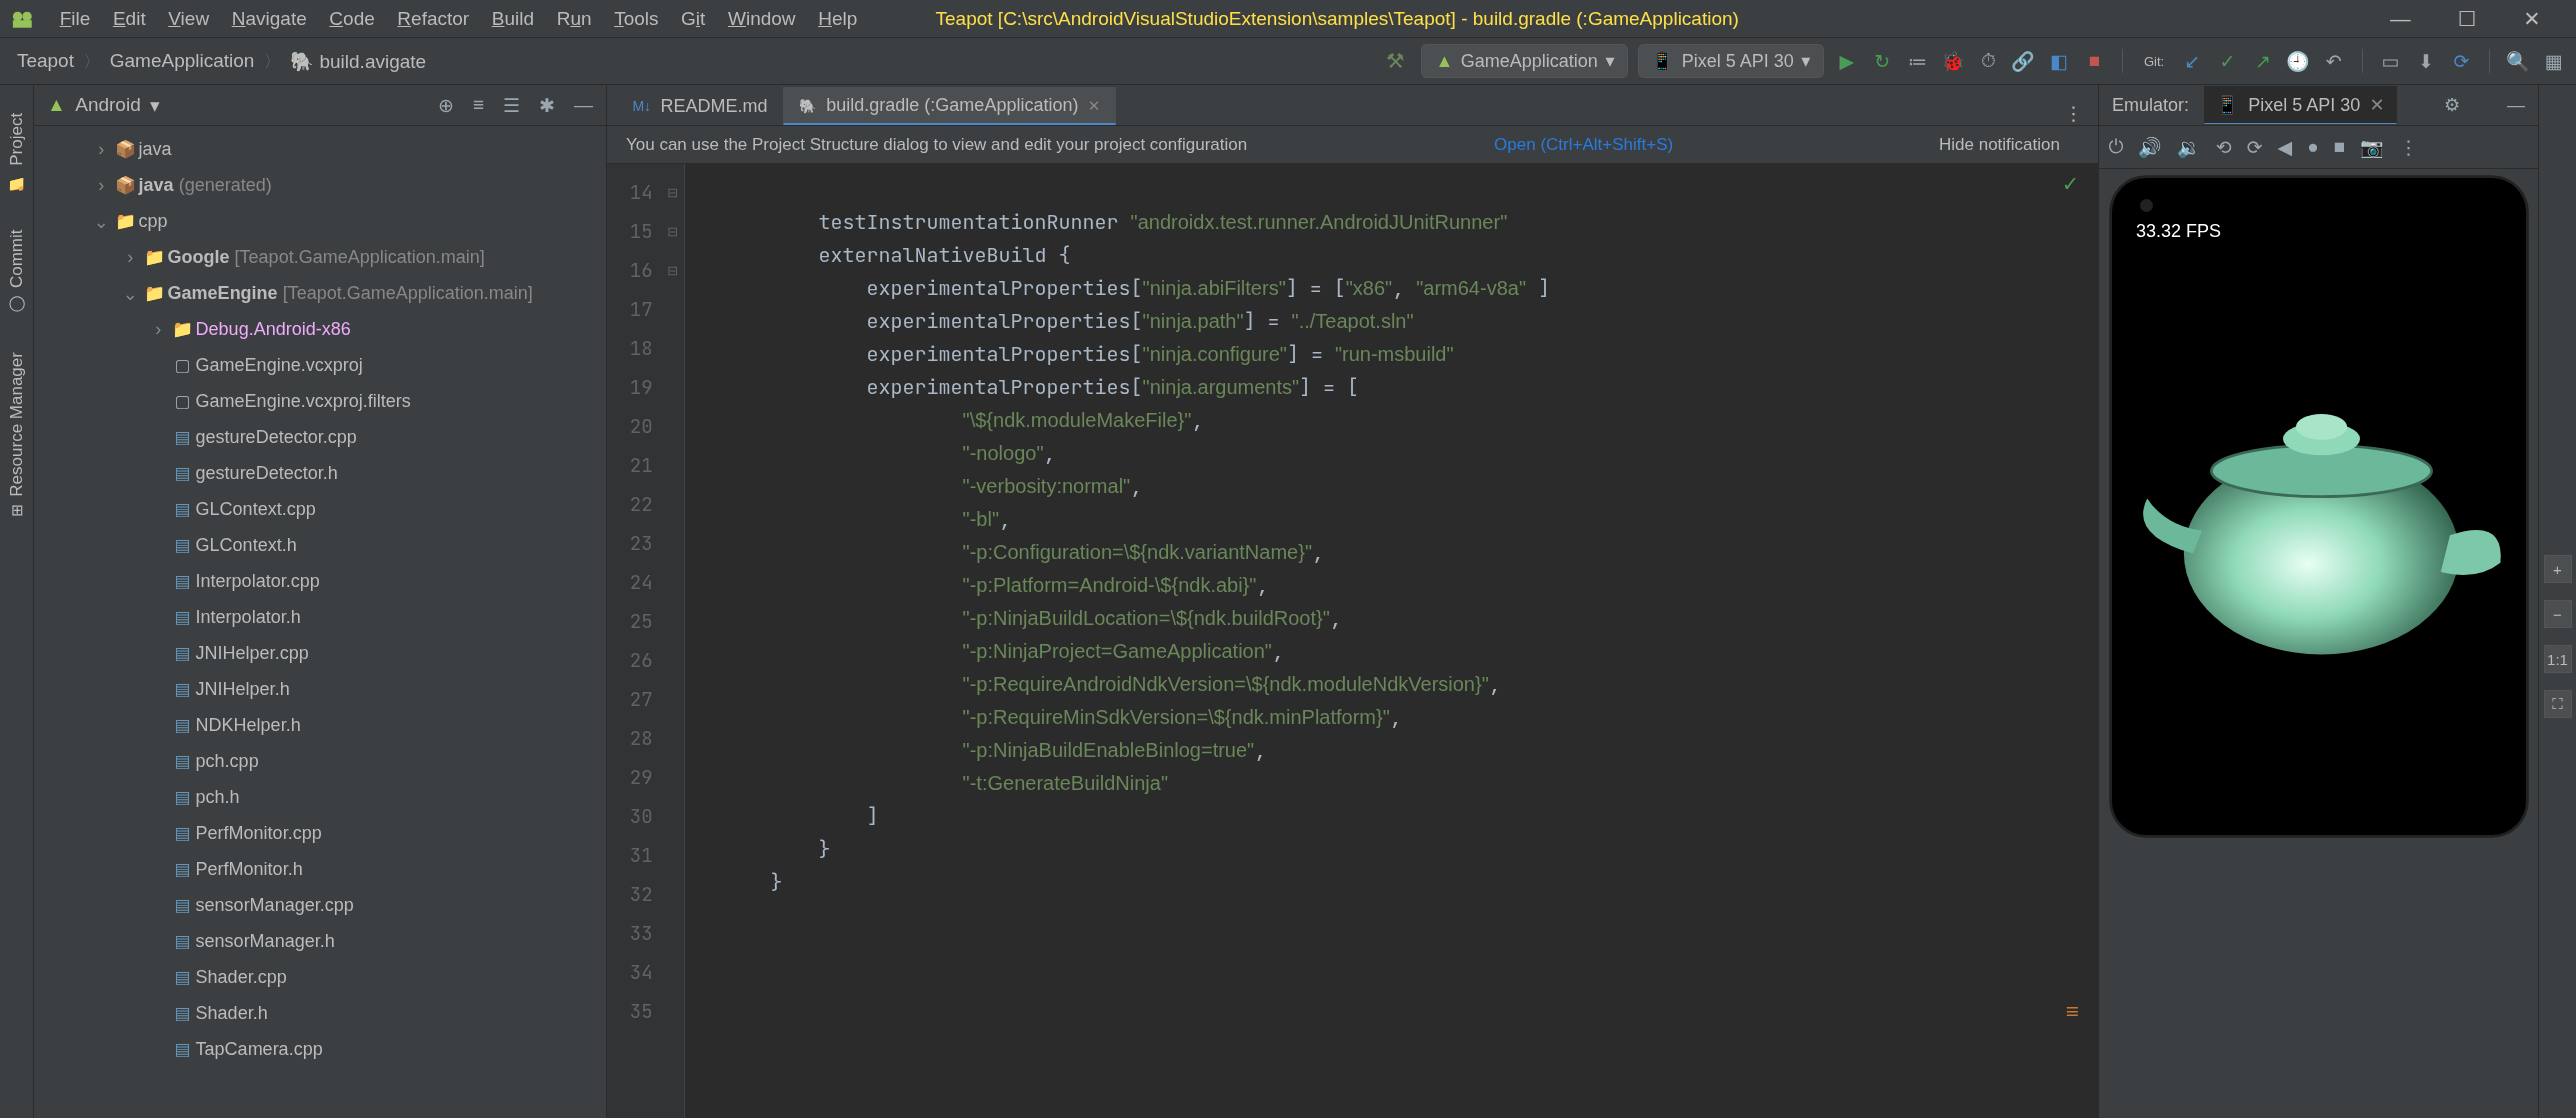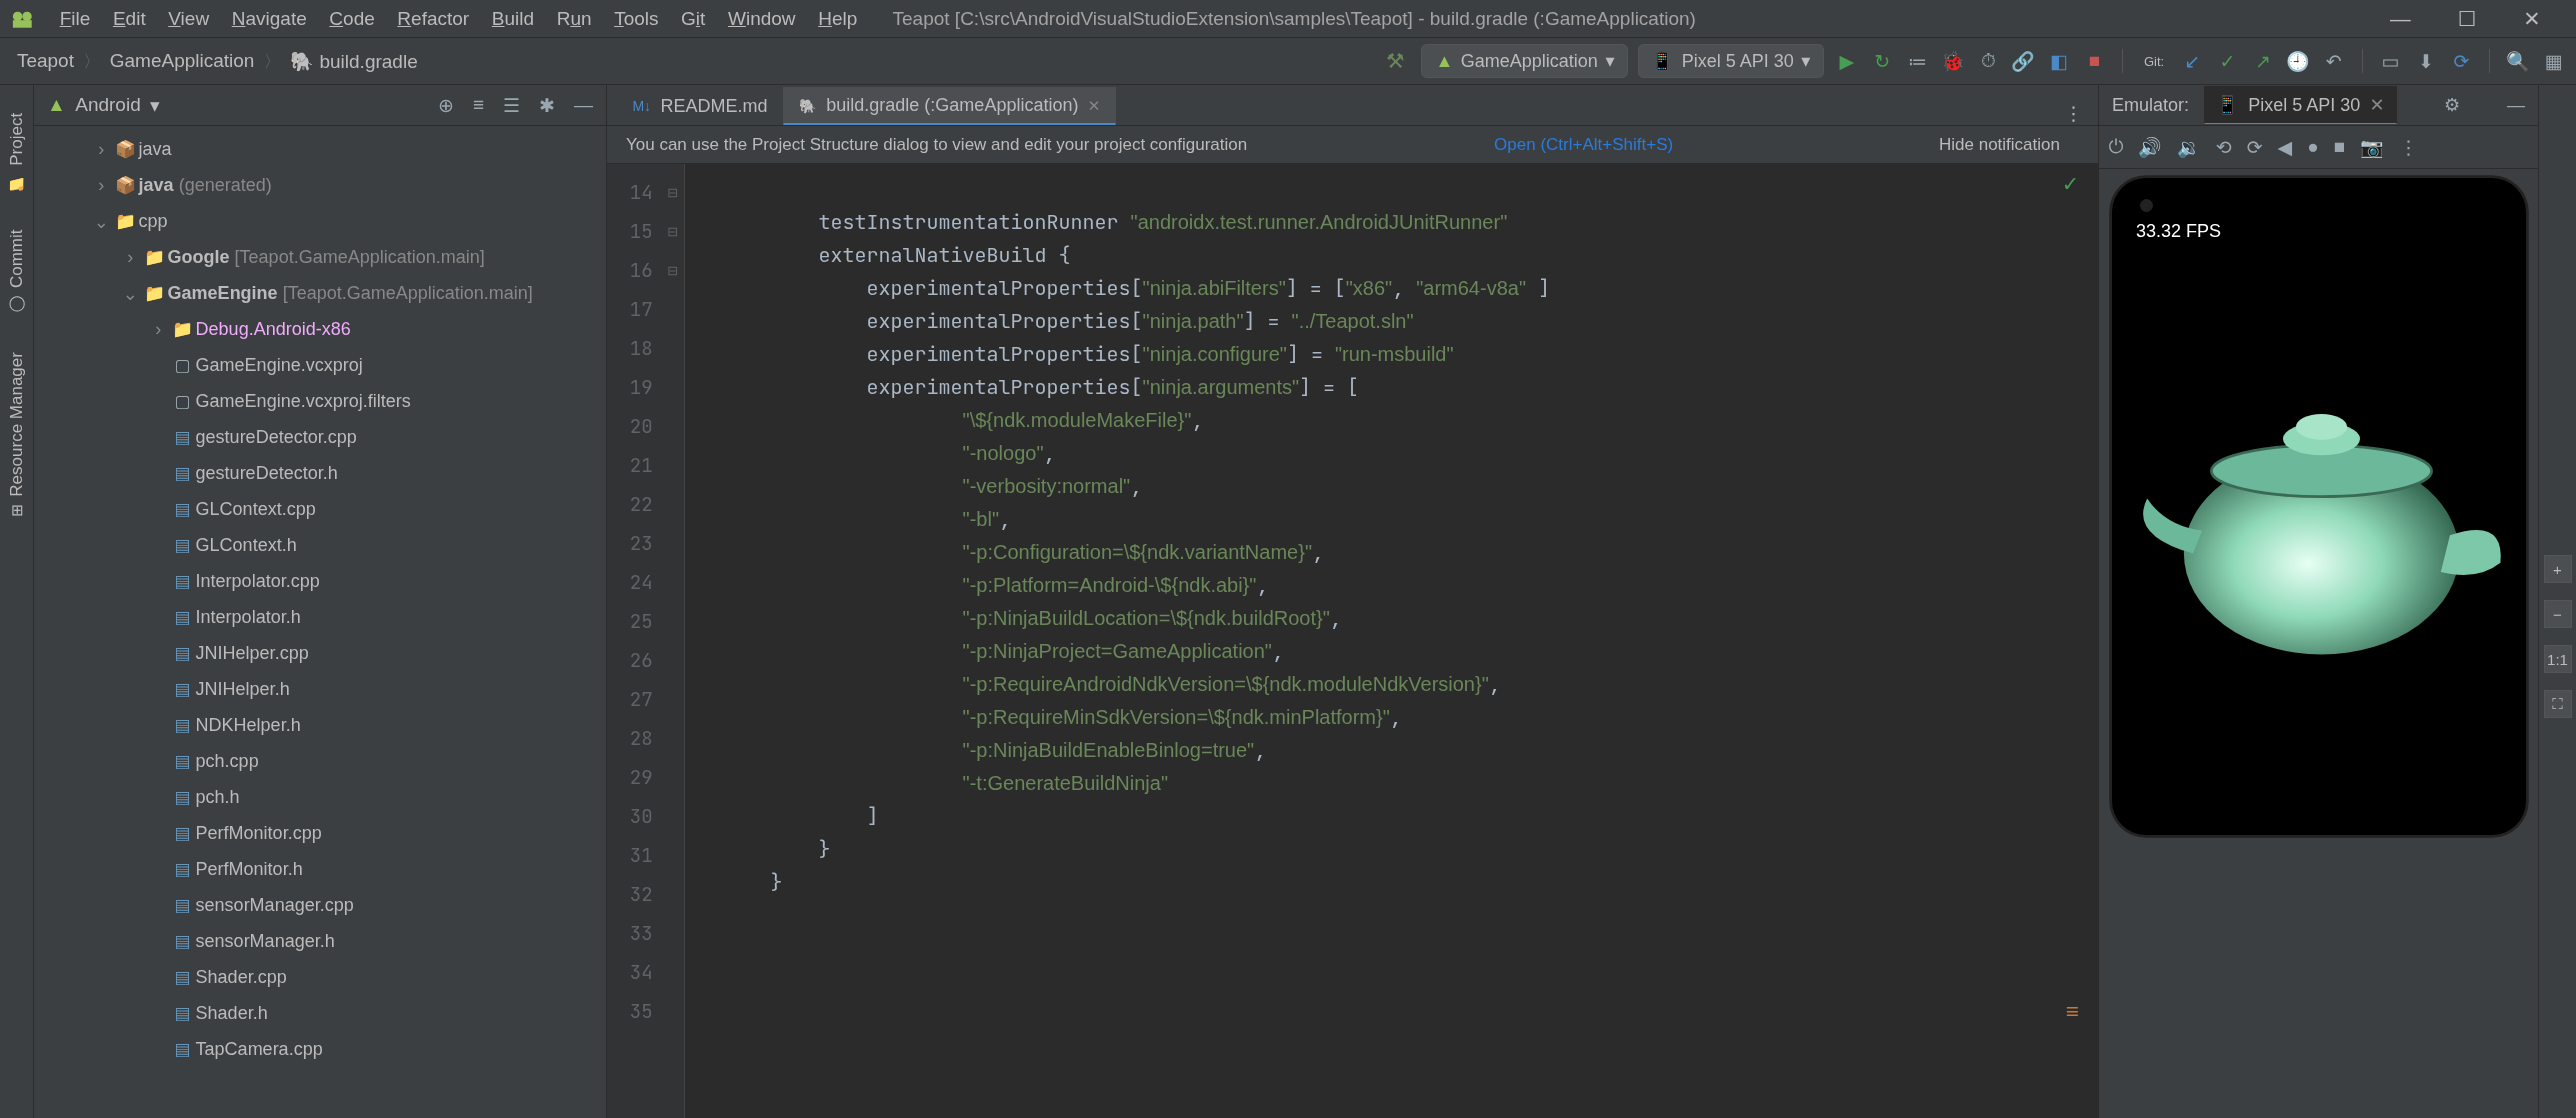--- a/index.html
+++ b/index.html
@@ -3,21 +3,21 @@
 <meta charset="utf-8">
 <style>
 * { margin:0; padding:0; box-sizing:border-box; font-family:"Segoe UI",Arial,sans-serif; }
 body { background:#3c3f41; color:#bbb; font-size:12.2px; width:2576px; height:1119px; overflow:hidden; }
 
 
 .menubar { height:38px; display:flex; align-items:center; background:#3c3f41; padding:0 9.4px; border-bottom:0.9px solid #2b2b2b; }
 .menubar .logo { width:26px; height:26px; margin-right:13px; display:flex; align-items:center; justify-content:center; }
 .menubar .item { padding:3.8px 11.3px; color:#bbb; cursor:default; font-size:19px; }
 .menubar .item u { text-decoration:underline; }
-.menubar .title { margin-left:24px; color:#a3a3a3; font-size:19px; white-space:nowrap; }
+.menubar .title { margin-left:67px; color:#fde047; font-size:19px; white-space:nowrap; }
 .winbtns { margin-left:auto; display:flex; gap:47px; padding-right:26px; }
 .winbtns span{ color:#bbb; font-size:20.7px; }
 
 
 .navbar { height:47px; display:flex; align-items:center; background:#3c3f41; border-bottom:0.9px solid #2b2b2b; padding:0 9.4px; }
 .crumbs { display:flex; align-items:flex-start; font-size:19px; }
 .crumbs .seg { padding:0 7.5px; color:#bbb; }
 .crumbs .sep { color:#666; font-size:17px; padding:0 1.9px;}
 .crumbs .elephant{ color:#4e9a4e; margin-right:5.6px;}
 .navbar .spacer{flex:1;}
@@ -129,21 +129,21 @@
     <span>✕</span>
   </div>
 </div>
 
 <div class="navbar">
   <div class="crumbs">
     <span class="seg">Teapot</span>
     <span class="sep">〉</span>
     <span class="seg">GameApplication</span>
     <span class="sep">〉</span>
-    <span class="seg"><span class="elephant">🐘</span><span>build.gradle</span></span>
+    <span class="seg"><span class="elephant">🐘</span><span>build.avigate</span></span>
   </div>
   <div class="spacer"></div>
   <div class="runrow">
     <span class="hammer">⚒</span>
     <div class="runsel">
       <span class="andro">▲</span>
       <span>GameApplication</span>
       <span>▾</span>
     </div>
     <div class="runsel">

